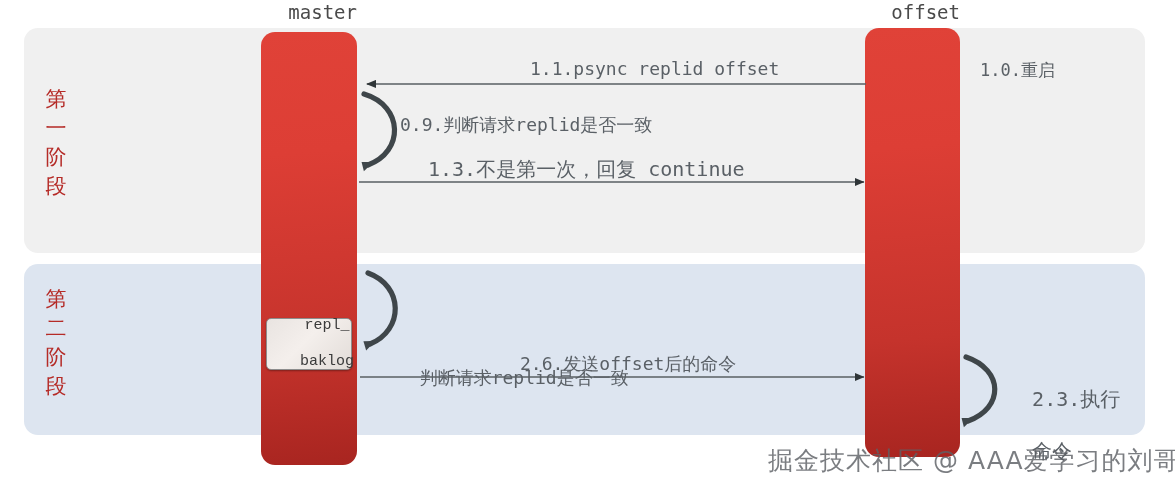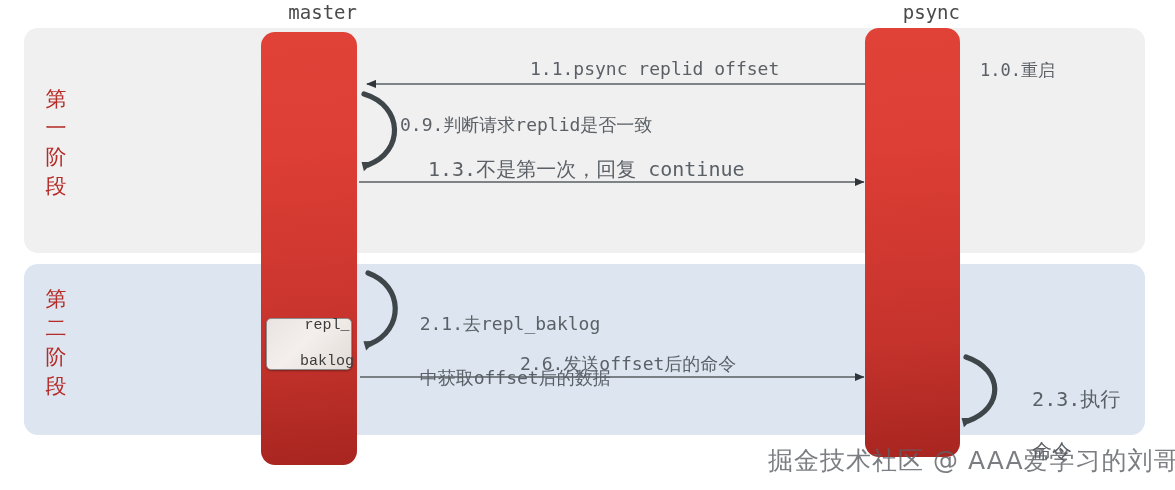--- a/index.html
+++ b/index.html
@@ -76,21 +76,21 @@
   <span>第</span>
   <span>二</span>
   <span>阶</span>
   <span>段</span>
 </div>
 
 <div class="lifeline" id="master-bar"></div>
 <div class="lifeline" id="slave-bar"></div>
 
 <div class="lifeline-title" id="master-title">master</div>
-<div class="lifeline-title" id="slave-title">psync</div>
+<div class="lifeline-title" id="slave-title">offset</div>
 
 <div id="repl-baklog-box">
   <div class="txt">
     <span>repl_</span><br>
     <span>baklog</span>
   </div>
 </div>
 
 <svg id="arrow-layer" viewBox="0 0 1175 490" xmlns="http://www.w3.org/2000/svg">
   <defs>
@@ -129,22 +129,22 @@
     <path d="M966,357 C1004,370 1004,408 968,421" fill="none" stroke="#3f464a" stroke-width="5.2" stroke-linecap="round" marker-end="url(#ah-loop)"></path>
   </g>
 </svg>
 
 <div class="msg" id="msg-11">1.1.psync replid offset</div>
 <div class="msg" id="msg-12">0.9.判断请求replid是否一致</div>
 <div class="msg" id="msg-13">1.3.不是第一次，回复 continue</div>
 <div class="msg" id="msg-10">1.0.重启</div>
 
 <div class="msg" id="msg-21">
-  <span>2.1.去repl_baklog</span><br>
-  <span>中获取offset后的数据</span>
+  <br>
+  <span>判断请求replid是否一致</span>
 </div>
 <div class="msg" id="msg-22">2.6.发送offset后的命令</div>
 <div class="msg" id="msg-23">
   <span>2.3.执行</span><br>
   <span>命令</span>
 </div>
 
 <div id="watermark">掘金技术社区 @ AAA爱学习的刘哥</div>
 
 </body></html>

